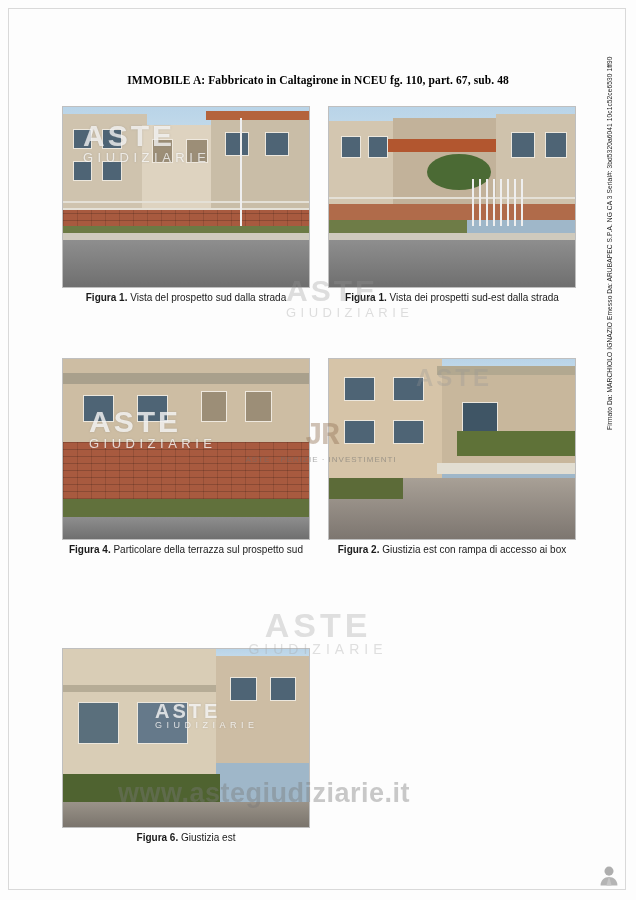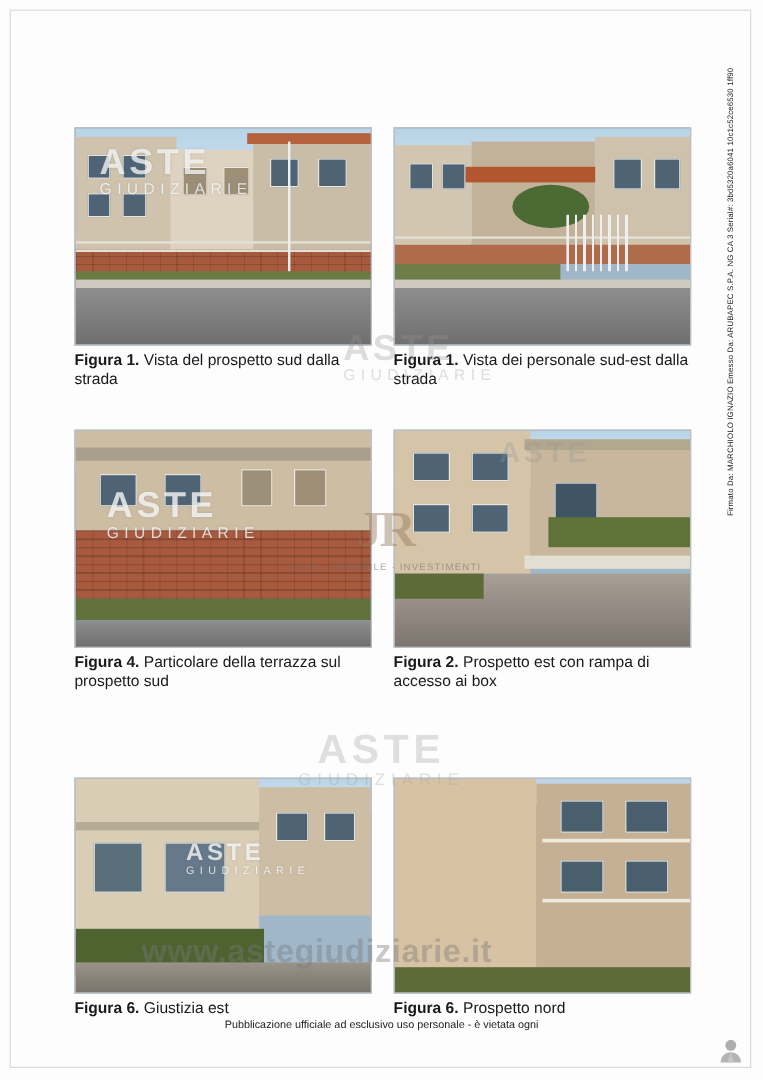--- a/index.html
+++ b/index.html
@@ -55,22 +55,23 @@
     height: 182px;
     overflow: hidden;
     position: relative;
     border: 1px solid #bfbfbf;
     box-sizing: border-box;
     background: #9fb7c9;
   }
   .fig .caption {
     margin-top: 4px;
     font-family: "Liberation Sans", sans-serif;
-    font-size: 13px;
+    font-size: 10px;
     color: #1a1a1a;
+    text-align: center;
     line-height: 1.2;
   }
   .fig .caption b {
     font-weight: bold;
   }
 
   .fig-r1 { top: 106px; }
   .fig-r2 { top: 358px; }
   .fig-r3 { top: 648px; }
   .fig-c1 { left: 62px; }
@@ -134,22 +135,22 @@
     letter-spacing: 0.5px;
     pointer-events: none;
   }
   .wm-jr {
     position: absolute;
     left: 236px; top: 418px;
     width: 170px; text-align: center;
     pointer-events: none;
   }
   .wm-jr .mono {
-    font-family: Liberation Serif, serif;
-    font-size: 42px;
+    font-family: Liberation Mono, monospace;
+    font-size: 31px;
     font-weight: bold;
     color: rgba(150,120,90,0.45);
     letter-spacing: -2px;
   }
   .wm-jr .sub {
     font-family: "Liberation Sans", sans-serif;
     font-size: 8px;
     color: rgba(110,110,110,0.55);
     letter-spacing: 1px;
     margin-top: 2px;
@@ -188,20 +189,21 @@
     height: 26px;
     opacity: .55;
   }
 </style>
 </head>
 <body>
 
 <div class="page">
   <div class="page-border"></div>
 
+  <div class="doc-title">IMMOBILE A: Fabbricato in Caltagirone in NCEU fg. 110, part. 67, sub. 48</div>
 
   <div class="fig fig-r1 fig-c1">
     <div class="photo">
       <div class="scene">
         <div class="sky"></div>
         <div class="bld" style="left:0;top:4%;width:34%;height:52%;background:#cfc3ae;"></div>
         <div class="win" style="left:4%;top:12%;width:7%;height:10%;"></div>
         <div class="win" style="left:16%;top:12%;width:7%;height:10%;"></div>
         <div class="win" style="left:4%;top:30%;width:7%;height:10%;"></div>
         <div class="win" style="left:16%;top:30%;width:7%;height:10%;"></div>
@@ -247,21 +249,21 @@
         <div class="brick" style="left:0;top:54%;width:100%;height:9%;background:#b06b4a;"></div>
         <div class="rail" style="left:0;top:50%;width:100%;"></div>
         <div style="position:absolute;left:58%;top:40%;width:22%;height:26%;background:repeating-linear-gradient(90deg,#efefef 0 2px,rgba(255,255,255,0) 2px 7px);"></div>
         <div class="hedge" style="left:0;top:63%;width:56%;height:8%;background:#6e7c47;"></div>
         <div class="road"></div>
         <div class="kerb" style="bottom:26%;"></div>
       </div>
     </div>
     <div class="caption">
       <b>Figura 1.</b>
-      <span>Vista dei personale sud-est dalla strada</span>
+      <span>Vista dei prospetti sud-est dalla strada</span>
     </div>
   </div>
 
   <div class="fig fig-r2 fig-c1">
     <div class="photo">
       <div class="scene">
         <div class="sky" style="height:20%;"></div>
         <div class="bld" style="left:0;top:0;width:100%;height:46%;background:#cdbda3;"></div>
         <div class="roof" style="left:0;top:8%;width:100%;height:6%;background:#a9a08c;"></div>
         <div class="win" style="left:8%;top:20%;width:12%;height:14%;"></div>
@@ -296,21 +298,21 @@
         <div class="win" style="left:54%;top:24%;width:14%;height:16%;background:#3f5565;"></div>
         <div class="roof" style="left:44%;top:4%;width:56%;height:5%;background:#b2a890;"></div>
         <div style="position:absolute;left:44%;top:58%;width:56%;height:6%;background:#e2ded2;"></div>
         <div class="grass" style="left:52%;top:40%;width:48%;height:14%;background:#5f7238;"></div>
         <div class="road" style="height:34%;background:linear-gradient(#a8a096,#7d7670);"></div>
         <div class="hedge" style="left:0;top:66%;width:30%;height:12%;background:#5c6b38;"></div>
       </div>
     </div>
     <div class="caption">
       <b>Figura 2.</b>
-      <span>Prospetto est con rampa di accesso ai box</span>
+      <span>Giustizia est con rampa di accesso ai box</span>
     </div>
   </div>
 
   <div class="fig fig-r3 fig-c1">
     <div class="photo">
       <div class="scene">
         <div class="sky" style="height:16%;"></div>
         <div class="bld" style="left:0;top:0;width:62%;height:74%;background:#d9cdb6;"></div>
         <div class="roof" style="left:0;top:20%;width:62%;height:4%;background:#b6ac96;"></div>
         <div class="win" style="left:6%;top:30%;width:16%;height:22%;background:#5a6f7c;"></div>
@@ -325,64 +327,43 @@
         <div class="l1" style="font-size:20px;">ASTE</div>
         <div class="l2" style="font-size:9px;">GIUDIZIARIE</div>
       </div>
     </div>
     <div class="caption">
       <b>Figura 6.</b>
       <span>Giustizia est</span>
     </div>
   </div>
 
-  <div class="fig fig-r3 fig-c2">
-    <div class="photo">
-      <div class="scene">
-        <div class="sky" style="height:12%;"></div>
-        <div class="bld" style="left:0;top:0;width:48%;height:96%;background:#d8c2a4;"></div>
-        <div class="bld2" style="left:48%;top:2%;width:52%;height:94%;background:#c6b094;"></div>
-        <div class="win" style="left:56%;top:10%;width:14%;height:14%;background:#4a5f6d;"></div>
-        <div class="win" style="left:78%;top:10%;width:14%;height:14%;background:#4a5f6d;"></div>
-        <div class="win" style="left:56%;top:38%;width:14%;height:14%;background:#4a5f6d;"></div>
-        <div class="win" style="left:78%;top:38%;width:14%;height:14%;background:#4a5f6d;"></div>
-        <div class="rail" style="left:50%;top:28%;width:50%;border-top:3px solid #efeade;"></div>
-        <div class="rail" style="left:50%;top:56%;width:50%;border-top:3px solid #efeade;"></div>
-        <div class="hedge" style="left:0;top:88%;width:100%;height:12%;background:#5a6b38;"></div>
-      </div>
-    </div>
-    <div class="caption">
-      <b>Figura 6.</b>
-      <span>Prospetto nord</span>
-    </div>
-  </div>
 
   <div class="wm wm-grey wm-mid">
     <div class="l1">ASTE</div>
     <div class="l2">GIUDIZIARIE</div>
   </div>
 
   <div class="wm wm-grey" style="left:416px;top:366px;">
     <div class="l1" style="font-size:24px;">ASTE</div>
   </div>
 
   <div class="wm wm-center">
     <div class="l1">ASTE</div>
     <div class="l2">GIUDIZIARIE</div>
   </div>
 
   <div class="wm-jr">
     <div class="mono">JR</div>
-    <div class="sub">ASTE · IMMOBILE · INVESTIMENTI</div>
+    <div class="sub">ASTE · PERIZIE · INVESTIMENTI</div>
   </div>
 
   <div class="wm-url">www.astegiudiziarie.it</div>
 
   <div class="footer">
-    <div>Pubblicazione ufficiale ad esclusivo uso personale - è vietata ogni</div>
   </div>
 
   <div class="side-stamp">Firmato Da: MARCHIOLO IGNAZIO Emesso Da: ARUBAPEC S.P.A. NG CA 3 Serial#: 3bd5320a6041 10c1c52ce6530 1ff90</div>
 
   <svg class="seal" viewBox="0 0 40 40">
     <circle cx="20" cy="14" r="7" fill="#6f6f6f"></circle>
     <path d="M7 36c0-8 6-13 13-13s13 5 13 13z" fill="#7a7a7a"></path>
     <path d="M20 22l-4 14h8z" fill="#9a9a9a"></path>
   </svg>
 </div>

